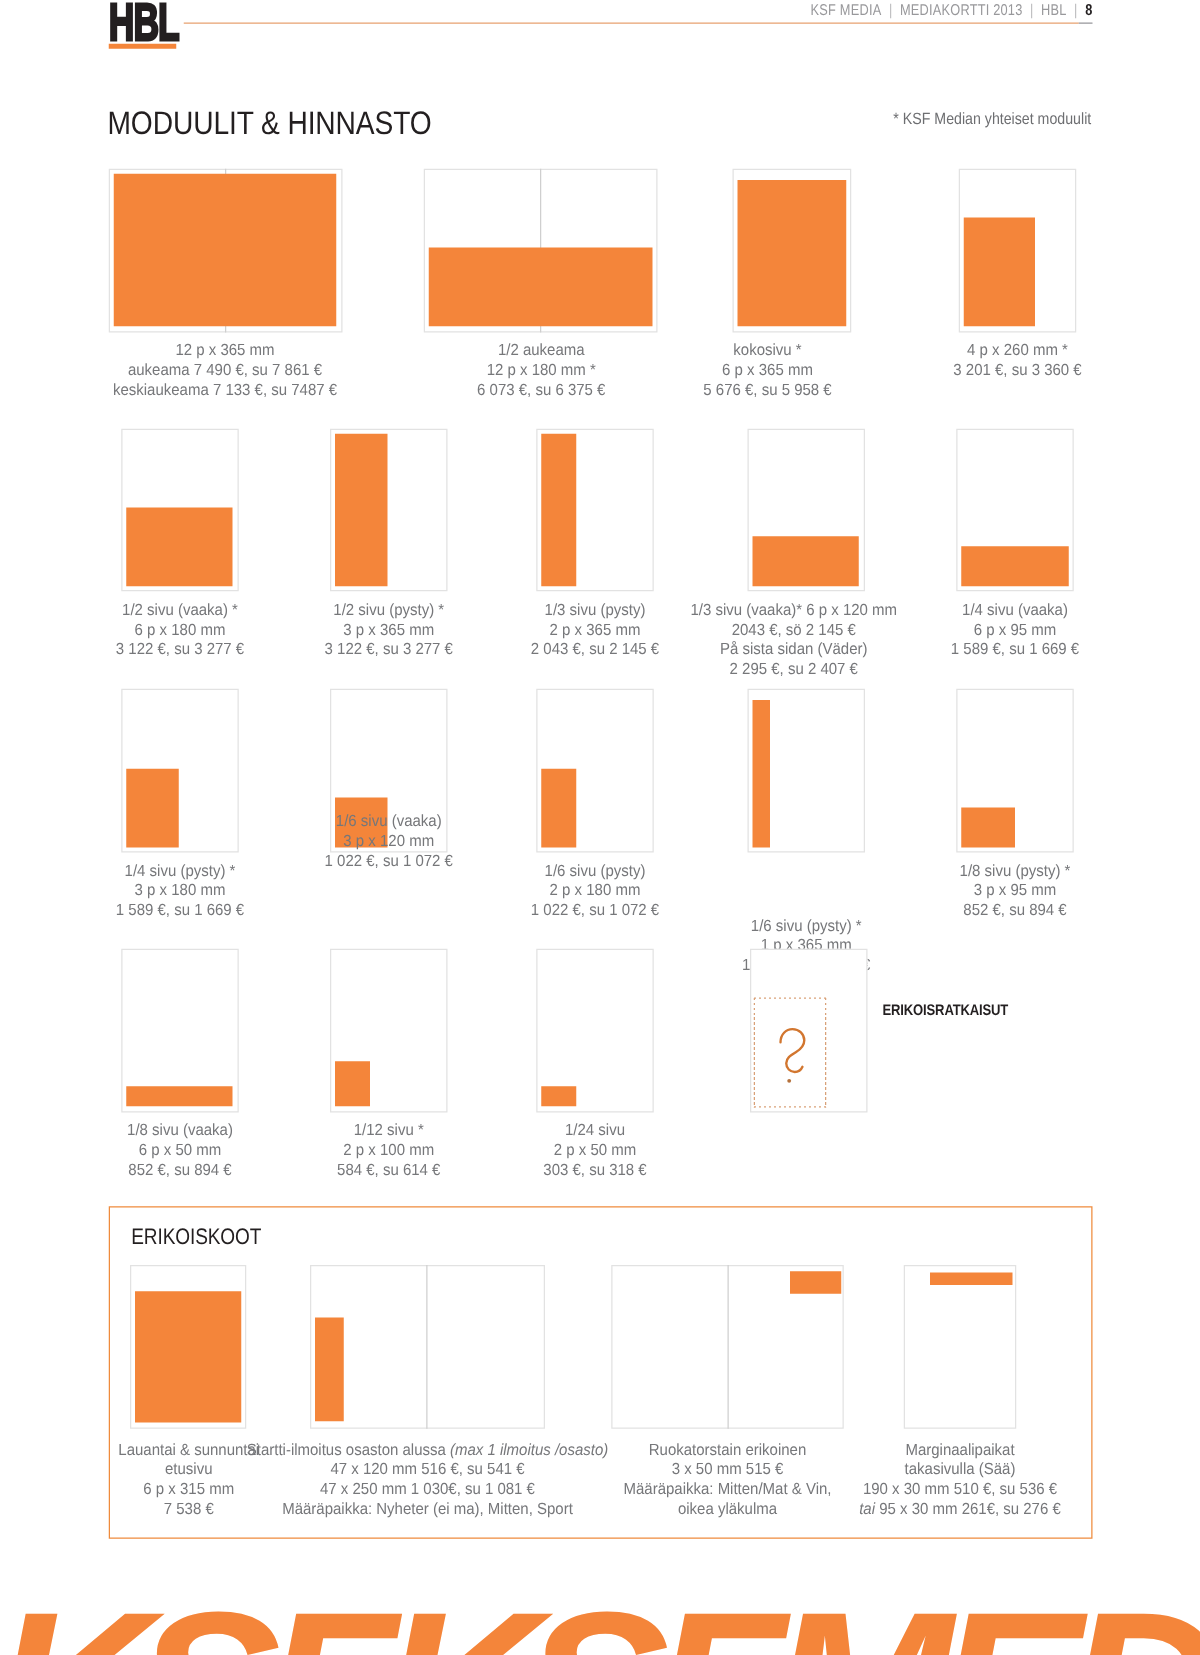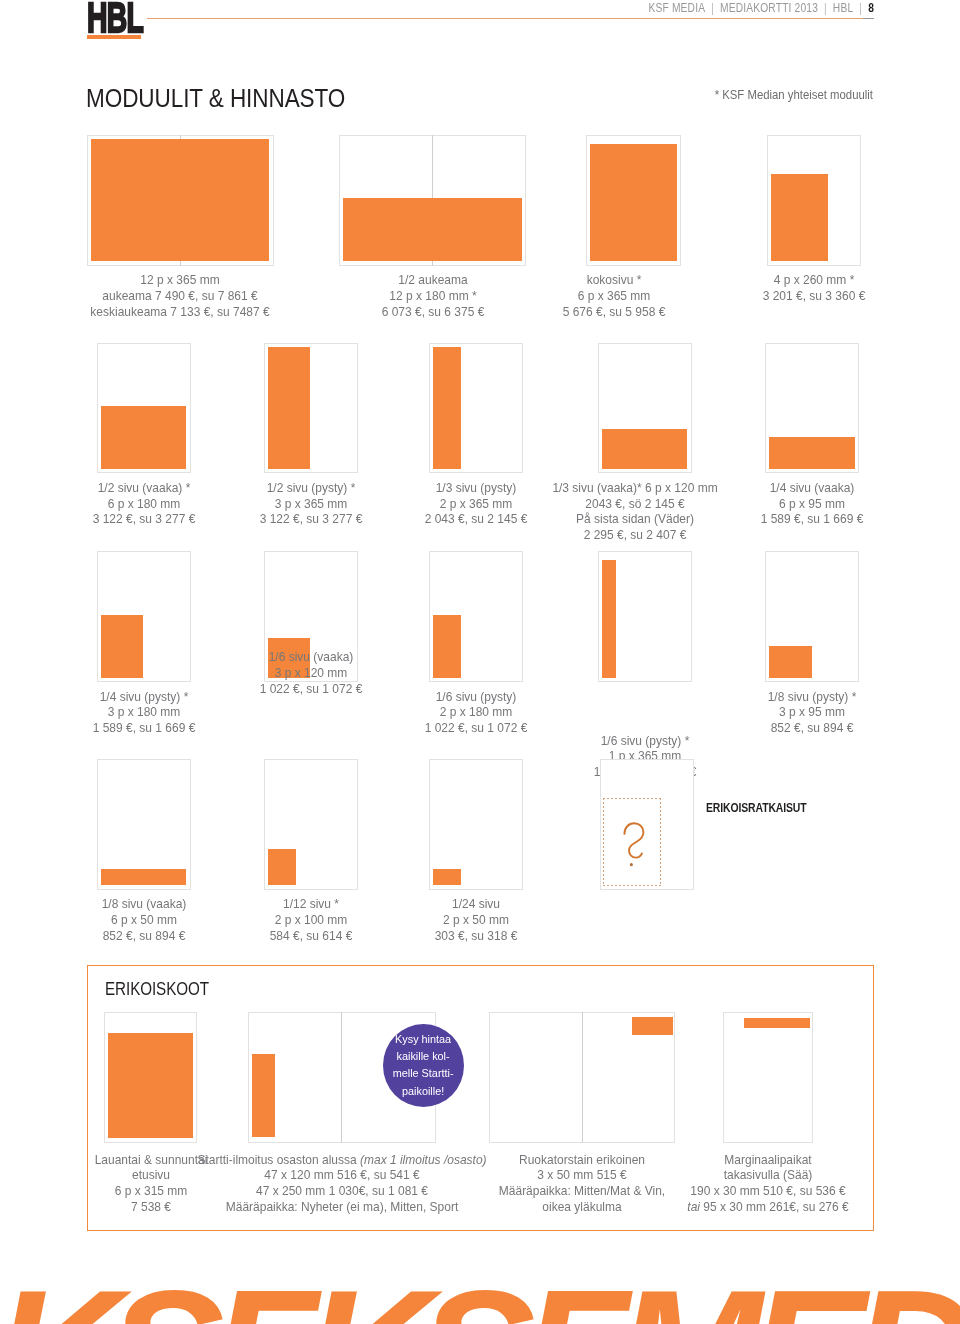--- a/index.html
+++ b/index.html
@@ -290,17 +290,14 @@
         <div class="box" style="width: 90px; height: 130.6px;"></div>
         <div class="fill" style="left: 21.046px; top: 5.618px; width: 65.772px; height: 10.4748px;"></div>
       </div>
       <div class="cap" style="left: 568.4px; top: 1151.7px; width: 400px;">
         <div>Marginaalipaikat</div>
         <div>takasivulla (Sää)</div>
         <div>190 x 30 mm 510 €, su 536 €</div>
         <div><i>tai </i><span>95 x 30 mm 261€, su 276 €</span></div>
       </div>
     </div>
-  <div class="badge" id="badge">
-      <span>Kysy hintaa<br>kaikille kol-<br>melle Startti-<br>paikoille!</span>
-    </div>
   <div class="wm">KSF KSF MEDIA</div>
 </div>
 
 </body></html>

